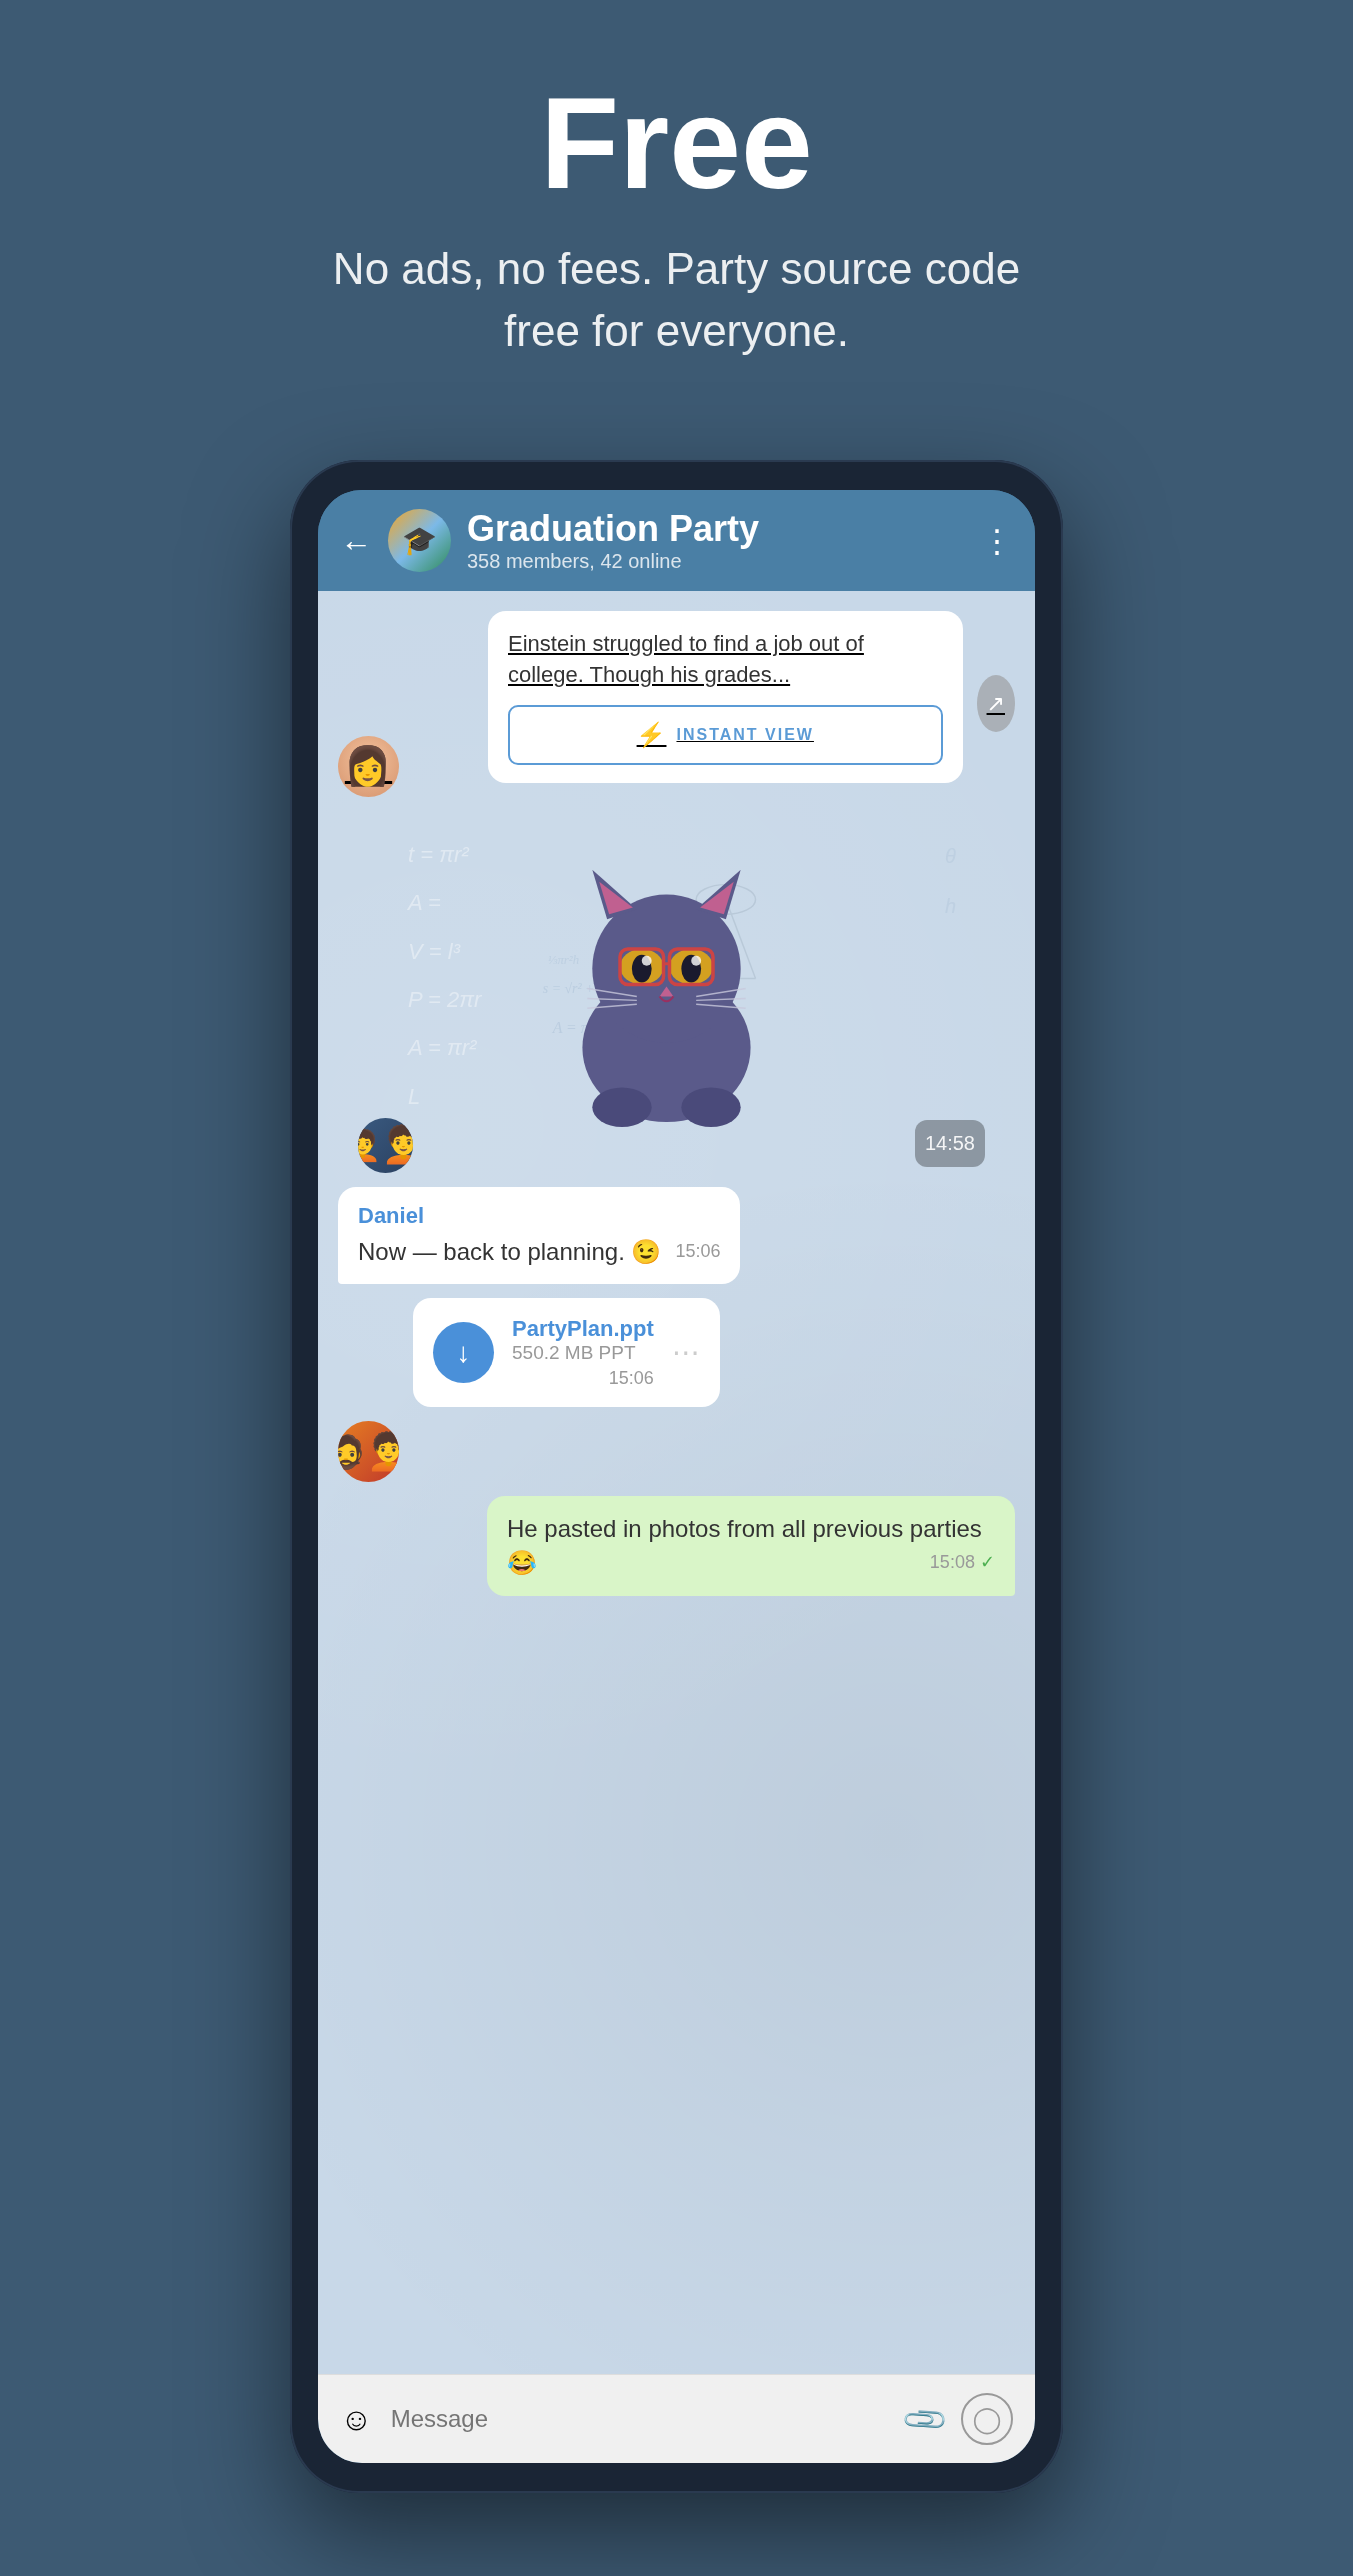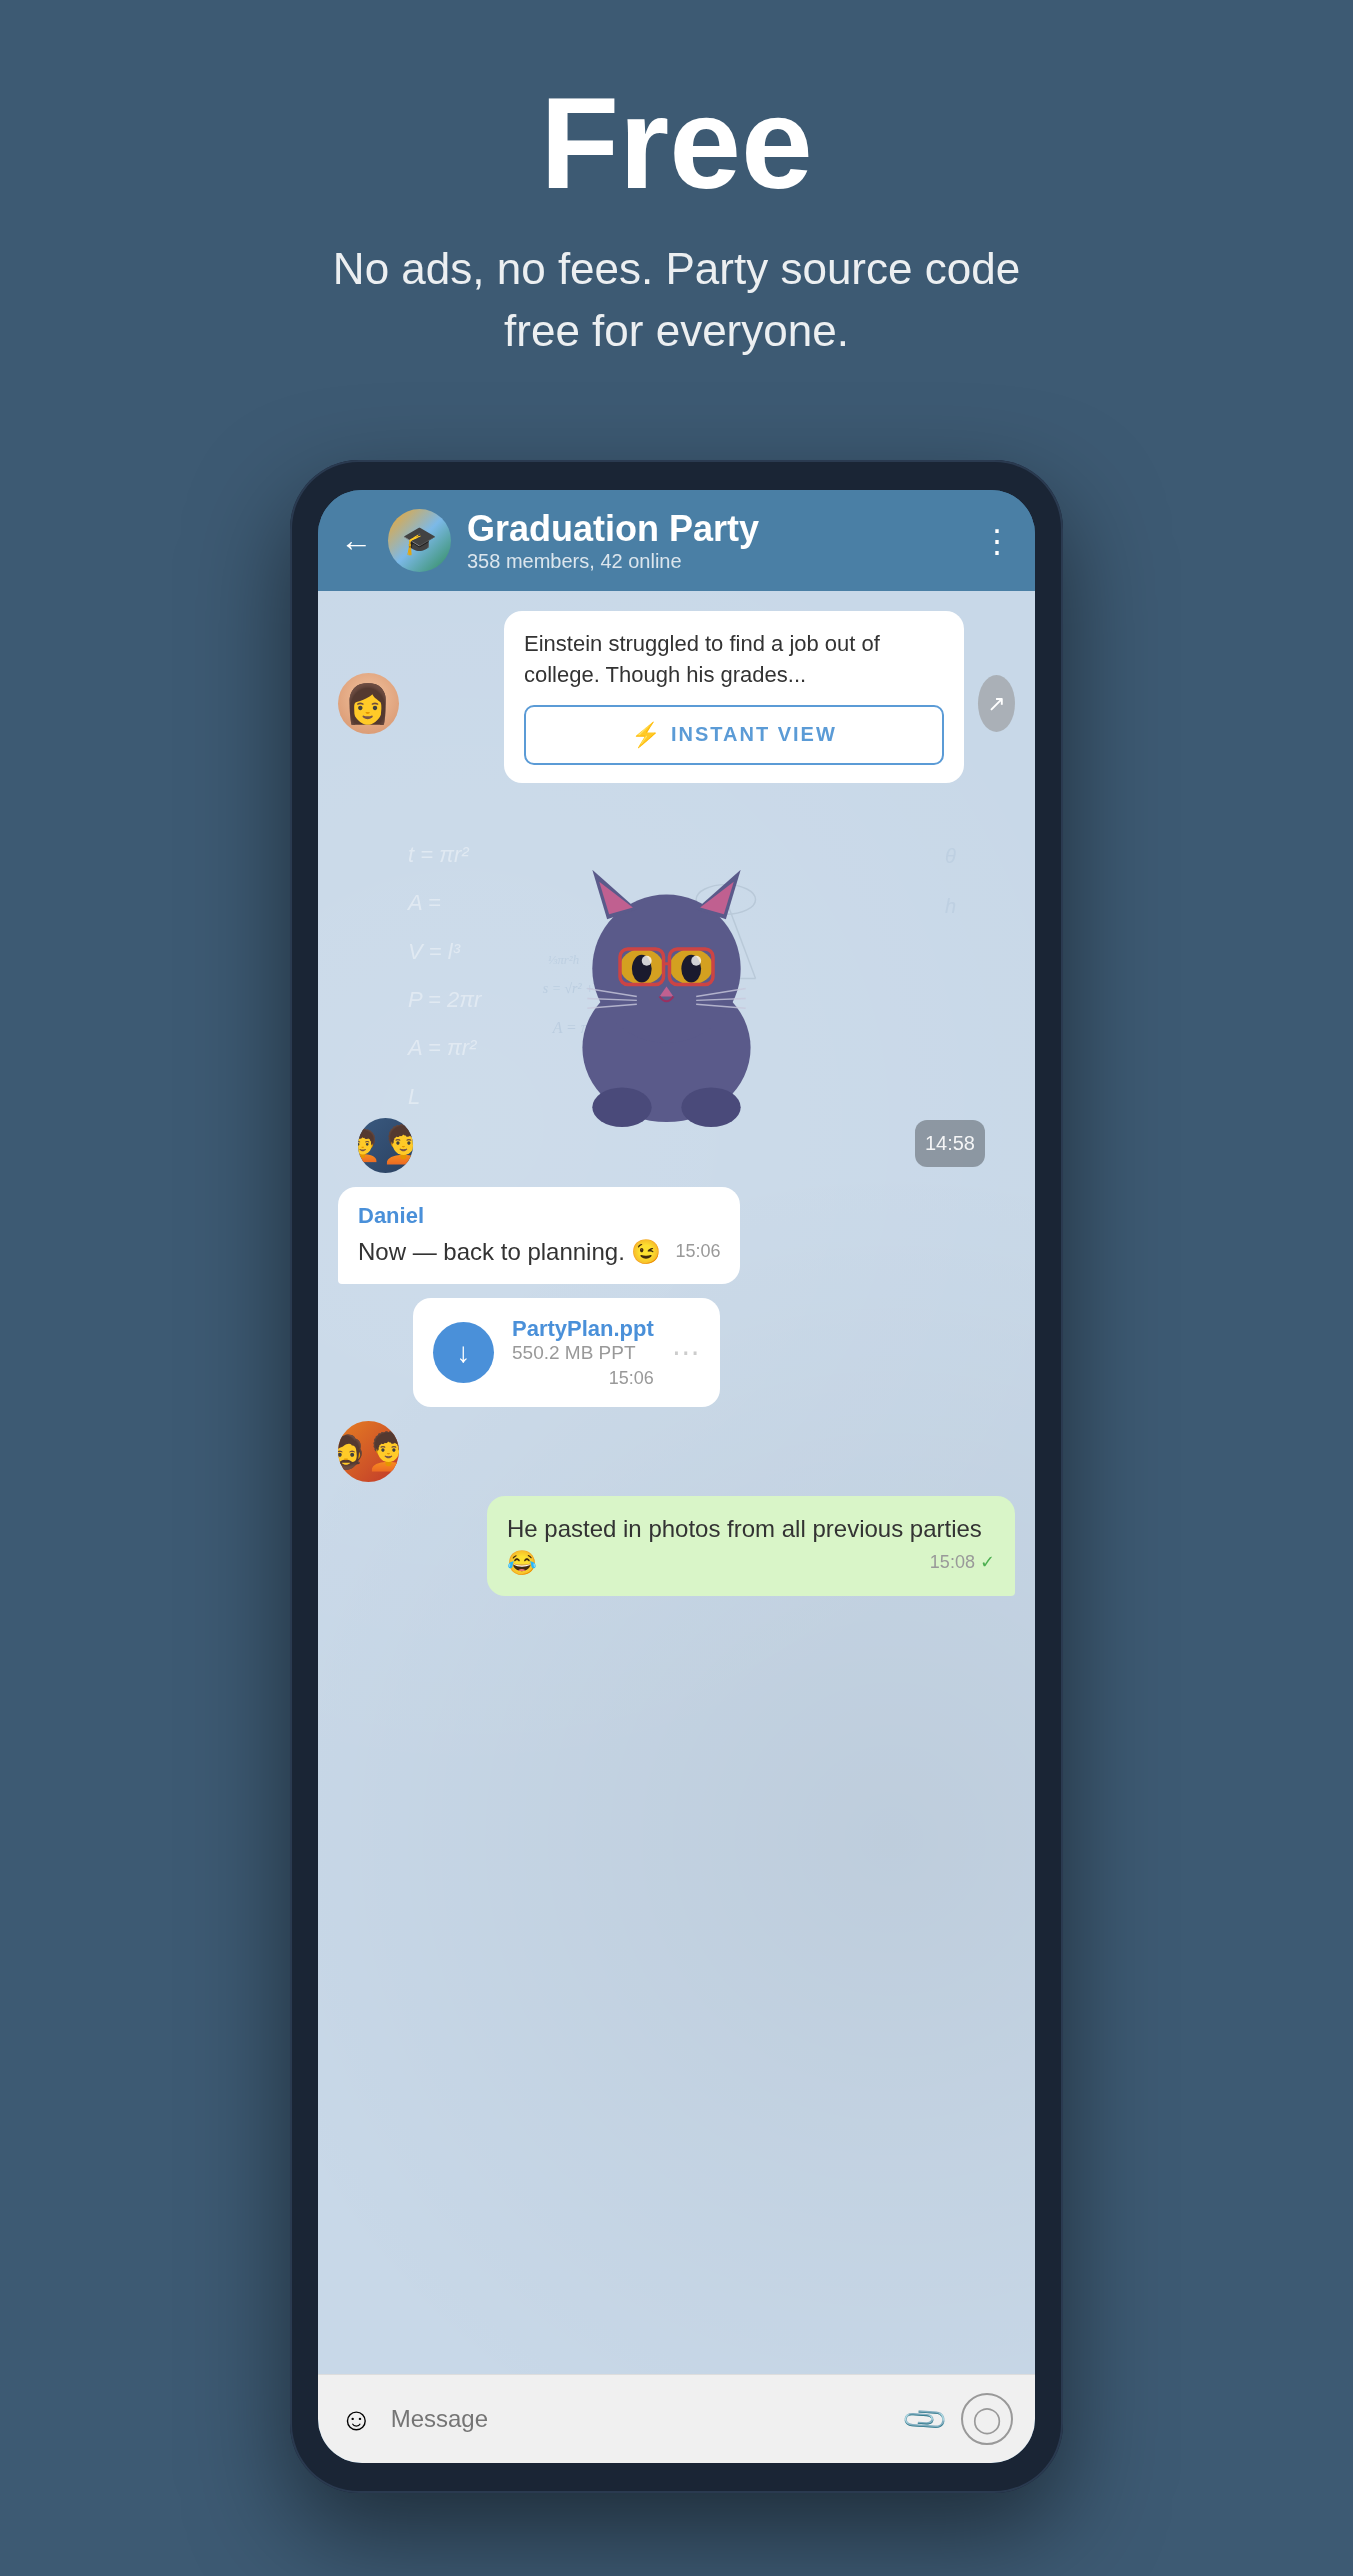--- a/index.html
+++ b/index.html
@@ -116,23 +116,24 @@
       background: #c8d8e8;
       background-image: 
         radial-gradient(circle at 20% 30%, rgba(255,255,255,0.1) 0%, transparent 50%),
         radial-gradient(circle at 80% 70%, rgba(0,0,0,0.05) 0%, transparent 50%);
       padding: 20px 20px 0;
       min-height: 1783px;
     }
 
     .avatar-row {
       display: flex;
-      align-items: center;
-      gap: 30px;
+      align-items: flex-end;
+      gap: 14px;
       margin-bottom: 14px;
+      text-decoration: underline;
     }
 
     .user-avatar {
       width: 61px;
       height: 61px;
       border-radius: 50%;
       flex-shrink: 0;
       overflow: hidden;
       display: flex;
       align-items: center;
@@ -168,21 +169,21 @@
       cursor: pointer;
     }
 
     .iv-lightning {
       color: #5b9bd6;
       font-size: 24px;
     }
 
     .iv-text {
       color: #5b9bd6;
-      font-size: 20px;
+      font-size: 16px;
       font-weight: 600;
       letter-spacing: 2px;
     }
 
     .share-btn {
       width: 57px;
       height: 57px;
       border-radius: 50%;
       background: rgba(150,150,150,0.6);
       display: flex;

